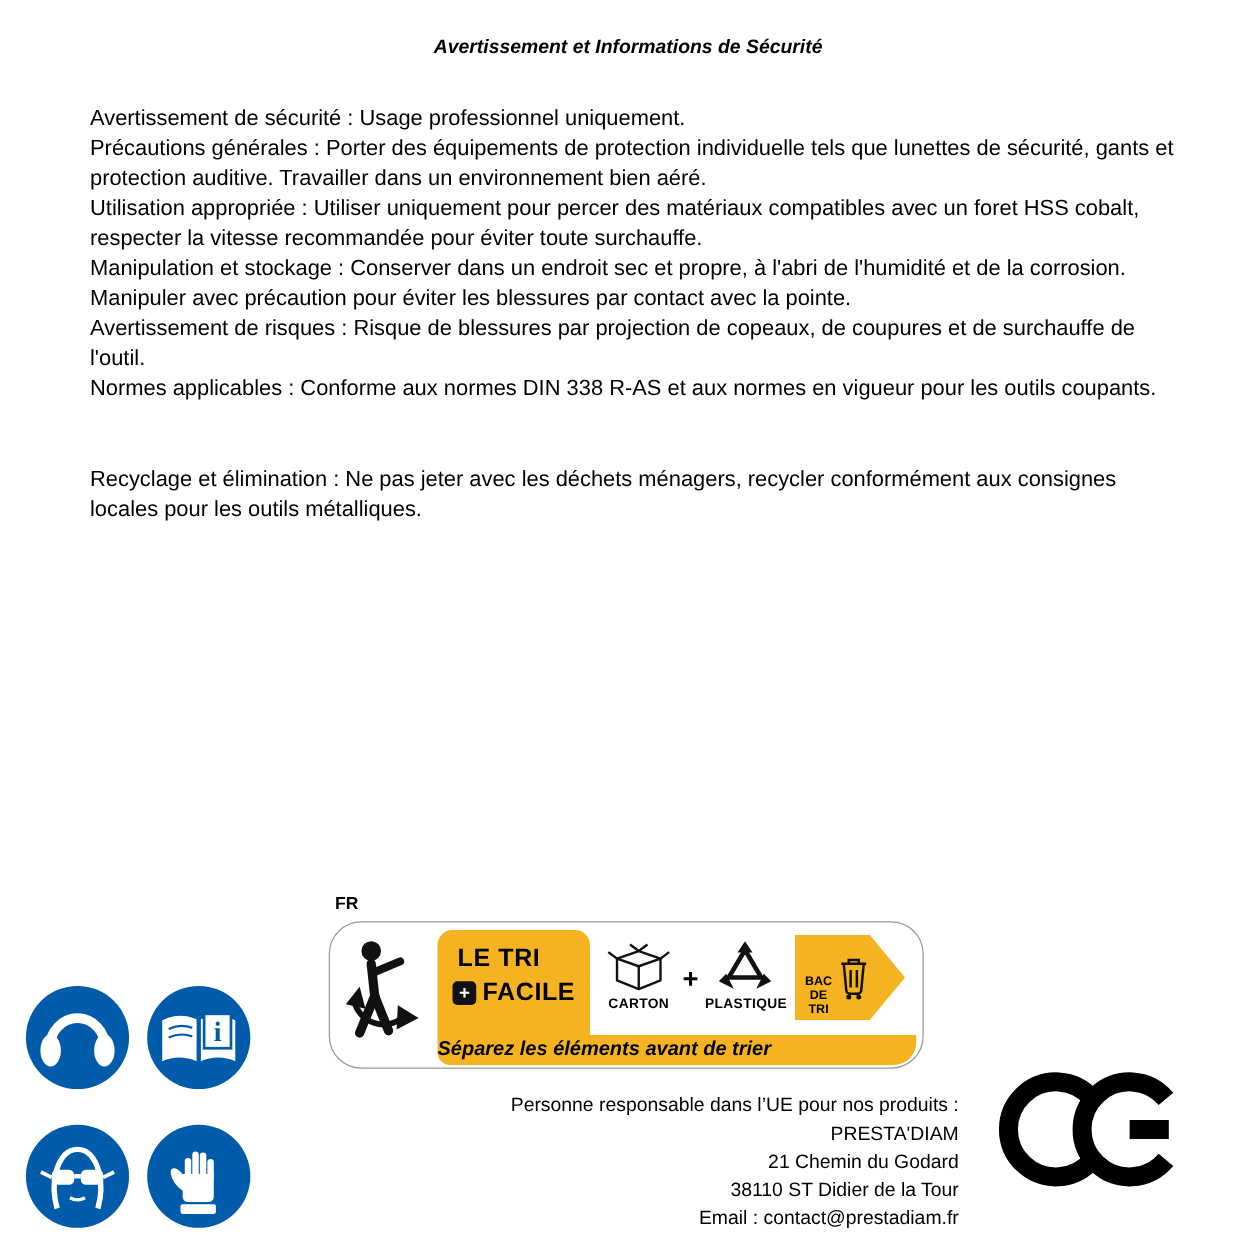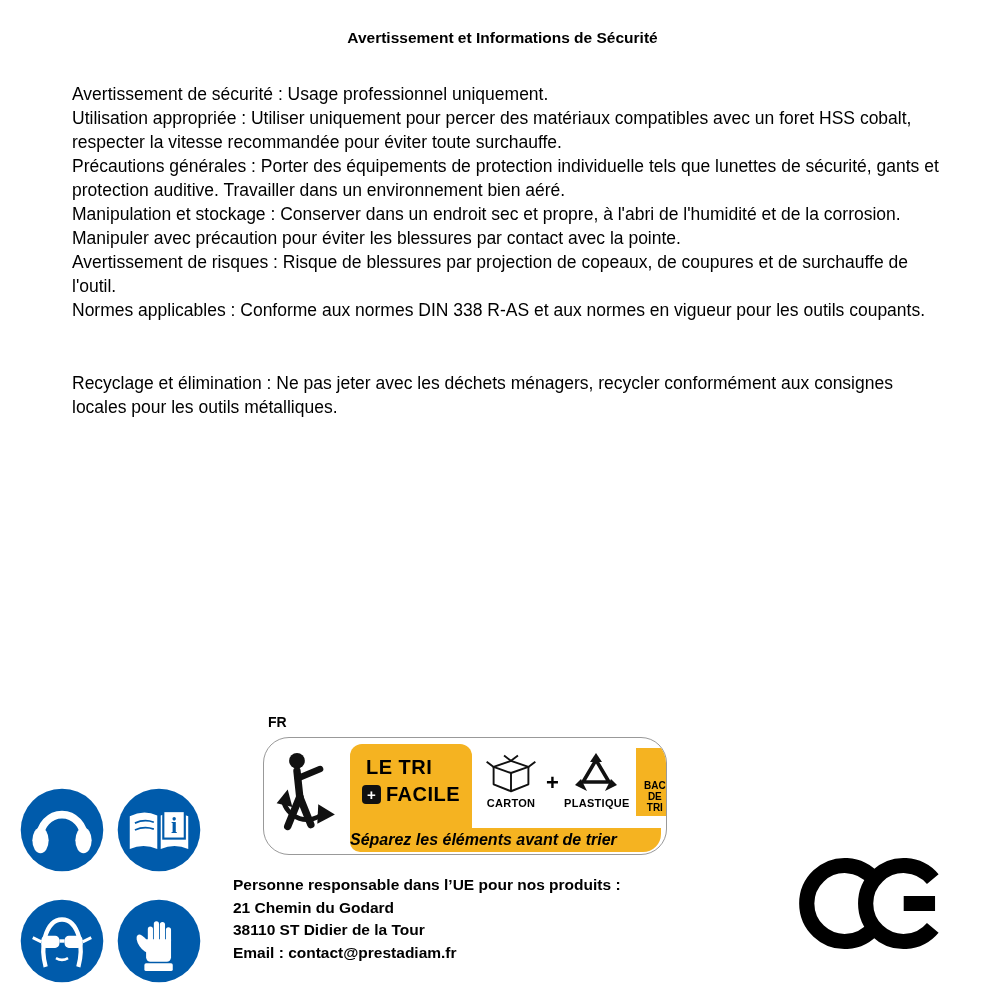--- a/index.html
+++ b/index.html
@@ -11,21 +11,21 @@
   html,body{margin:0;padding:0;background:#fff;}
   .page{
     position:relative;
     width:1005px;height:1005px;
     background:#fff;color:#000;
     font-family:"Liberation Sans", sans-serif;
     overflow:hidden;
   }
   .title{
     position:absolute;top:29px;left:0;width:100%;
-    text-align:center;font-size:15.5px;font-weight:bold;
+    text-align:center;font-size:15.5px;font-weight:bold;font-style:italic;
   }
   .body-text{
     position:absolute;left:72px;top:82px;width:870px;
     font-size:17.5px;line-height:24px;
   }
   .body-text p{margin:0;}
   .gap-before{margin-top:49px !important;}
 
   
   .icons-grid{
@@ -33,21 +33,21 @@
     display:grid;grid-template-columns:repeat(2,86px);
     column-gap:11px;row-gap:25px;
   }
   .icon-circle{width:86px;height:86px;}
   .icon-circle svg{display:block;width:86px;height:86px;}
 
   
   .triman-area{position:absolute;left:263px;top:712px;width:472px;height:146px;padding-left:36px;}
   .fr-label{position:absolute;left:5px;top:2px;font-size:14px;font-weight:bold;}
   .triman-box{
-    position:absolute;left:0;top:25px;width:404px;height:118px;
+    position:absolute;left:0;top:25px;width:476px;height:118px;
     border:1.5px solid #999;border-radius:26px;background:#fff;overflow:hidden;
   }
   .triman-figure{position:absolute;left:8px;top:8px;width:74px;height:98px;}
   .yellow-badge{
     position:absolute;left:86px;top:6px;width:122px;height:84px;
     background:var(--yellow);border-radius:12px 12px 0 0;
   }
   .badge-line1{font-size:20px;font-weight:bold;letter-spacing:.5px;margin:12px 0 4px 16px;}
   .badge-line2{display:flex;align-items:center;gap:5px;margin-left:12px;}
   .plus-box{
@@ -71,38 +71,38 @@
   .bin-label{font-size:10px;font-weight:bold;line-height:11px;text-align:center;margin-top:29px;}
   .yellow-strip{
     position:absolute;left:86px;right:5px;top:90px;height:24px;
     background:var(--yellow);border-radius:0 0 18px 10px;
     text-align:left;font-size:16px;font-style:italic;font-weight:bold;line-height:24px;
   }
 
   
   .contact{
     position:absolute;left:233px;top:874px;width:534px;
-    text-align:left;font-weight:bold;font-size:15.5px;line-height:22.5px;
+    text-align:right;font-weight:normal;font-size:15.5px;line-height:22.5px;
   }
 
   
   .ce-mark{position:absolute;left:797px;top:856px;width:145px;height:95px;}
   .ce-mark svg{display:block;width:100%;height:100%;}
 </style>
 </head>
 <body>
 
 <div class="page">
 
   <div class="title">Avertissement et Informations de Sécurité</div>
 
   <div class="body-text">
     <p>Avertissement de sécurité : Usage professionnel uniquement.</p>
+    <p>Précautions générales : Porter des équipements de protection individuelle tels que lunettes de sécurité, gants et protection auditive. Travailler dans un environnement bien aéré.</p>
     <p>Utilisation appropriée : Utiliser uniquement pour percer des matériaux compatibles avec un foret HSS cobalt, respecter la vitesse recommandée pour éviter toute surchauffe.</p>
-    <p>Précautions générales : Porter des équipements de protection individuelle tels que lunettes de sécurité, gants et protection auditive. Travailler dans un environnement bien aéré.</p>
     <p>Manipulation et stockage : Conserver dans un endroit sec et propre, à l'abri de l'humidité et de la corrosion. Manipuler avec précaution pour éviter les blessures par contact avec la pointe.</p>
     <p>Avertissement de risques : Risque de blessures par projection de copeaux, de coupures et de surchauffe de l'outil.</p>
     <p>Normes applicables : Conforme aux normes DIN 338 R-AS et aux normes en vigueur pour les outils coupants.</p>
     <p class="gap-before">Recyclage et élimination : Ne pas jeter avec les déchets ménagers, recycler conformément aux consignes locales pour les outils métalliques.</p>
   </div>
 
   <div class="icons-grid">
 
     <div class="icon-circle">
       <svg viewBox="0 0 100 100">
@@ -215,20 +215,21 @@
           <circle cx="17" cy="33.5" r="2" fill="#111" stroke="none"></circle>
         </svg>
       </div>
 
       <div class="yellow-strip">Séparez les éléments avant de trier</div>
     </div>
   </div>
 
   <div class="contact">
     <div>Personne responsable dans l’UE pour nos produits :</div>
+    <div>PRESTA'DIAM</div>
     <div>21 Chemin du Godard</div>
     <div>38110 ST Didier de la Tour</div>
     <div>Email : contact@prestadiam.fr</div>
   </div>
 
   <div class="ce-mark">
     <svg viewBox="0 0 152 100">
       <g fill="none" stroke="#000" stroke-width="16">
         <path d="M80.6 24.3 A40 40 0 1 0 80.6 75.7"></path>
         <path d="M142.6 24.3 A40 40 0 1 0 142.6 75.7"></path>

